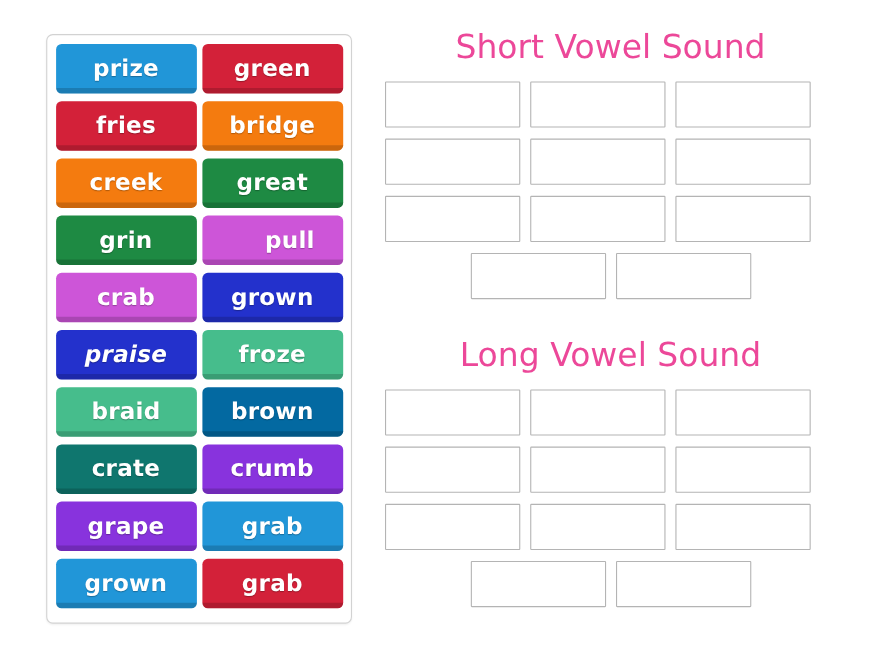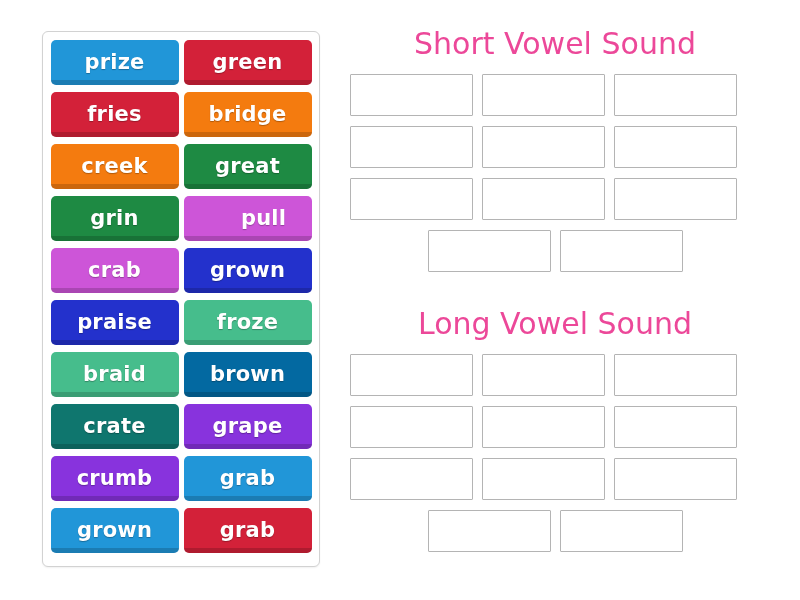--- a/index.html
+++ b/index.html
@@ -145,40 +145,40 @@
         </div>
         <div class="tile" style="background: rgb(205, 85, 216); padding-left: 32px;">
           <span class="tile-label">pull</span>
         </div>
         <div class="tile" style="background: rgb(205, 85, 216);">
           <span class="tile-label">crab</span>
         </div>
         <div class="tile" style="background: rgb(35, 49, 204);">
           <span class="tile-label">grown</span>
         </div>
-        <div class="tile" style="background: rgb(35, 49, 204);">
+        <div class="tile" style="background: rgb(35, 49, 204); font-style: italic;">
           <span class="tile-label">praise</span>
         </div>
         <div class="tile" style="background: rgb(70, 189, 140); justify-content: center;">
           <span class="tile-label">froze</span>
         </div>
         <div class="tile" style="background: rgb(70, 189, 140);">
           <span class="tile-label">braid</span>
         </div>
         <div class="tile" style="background: #0369a1;">
           <span class="tile-label">brown</span>
         </div>
         <div class="tile" style="background: #0f766e;">
           <span class="tile-label">crate</span>
         </div>
         <div class="tile" style="background: rgb(136, 51, 221);">
+          <span class="tile-label">crumb</span>
+        </div>
+        <div class="tile" style="background: rgb(136, 51, 221);">
           <span class="tile-label">grape</span>
-        </div>
-        <div class="tile" style="background: rgb(136, 51, 221);">
-          <span class="tile-label">crumb</span>
         </div>
         <div class="tile" style="background: rgb(33, 150, 216);">
           <span class="tile-label">grab</span>
         </div>
         <div class="tile" style="background: rgb(33, 150, 216);">
           <span class="tile-label">grown</span>
         </div>
         <div class="tile" style="background: rgb(211, 33, 57);">
           <span class="tile-label">grab</span>
         </div>

